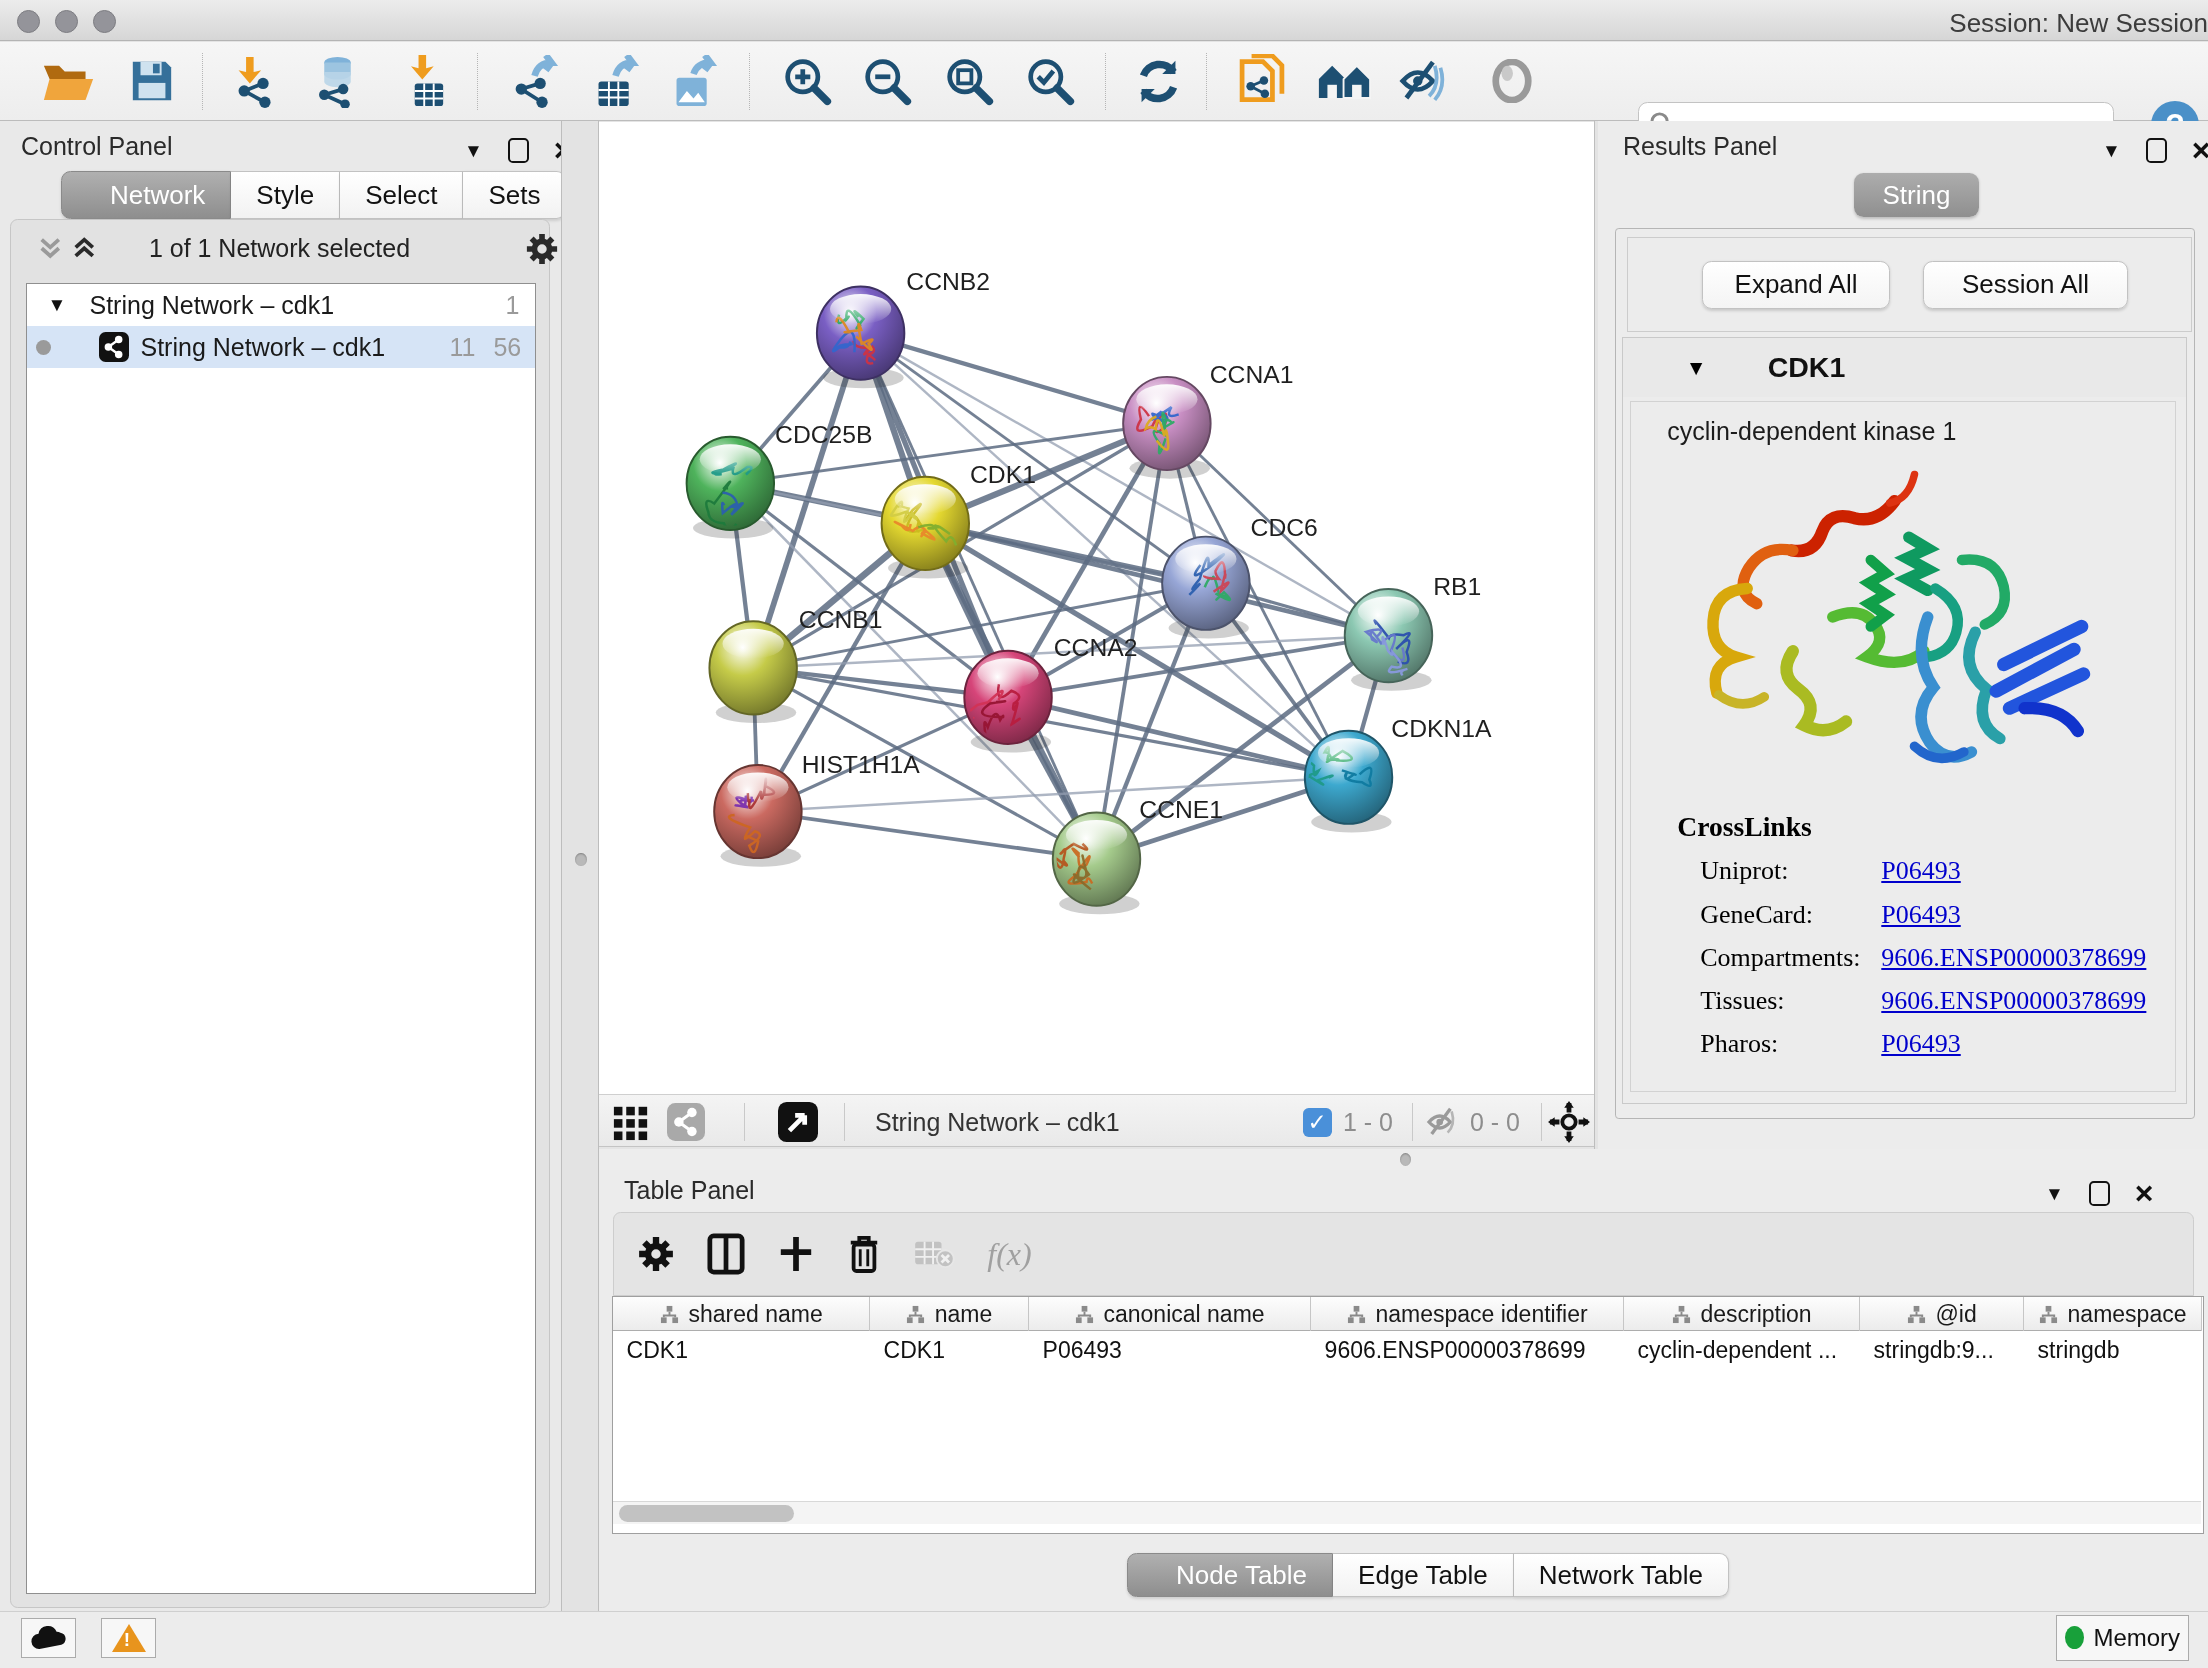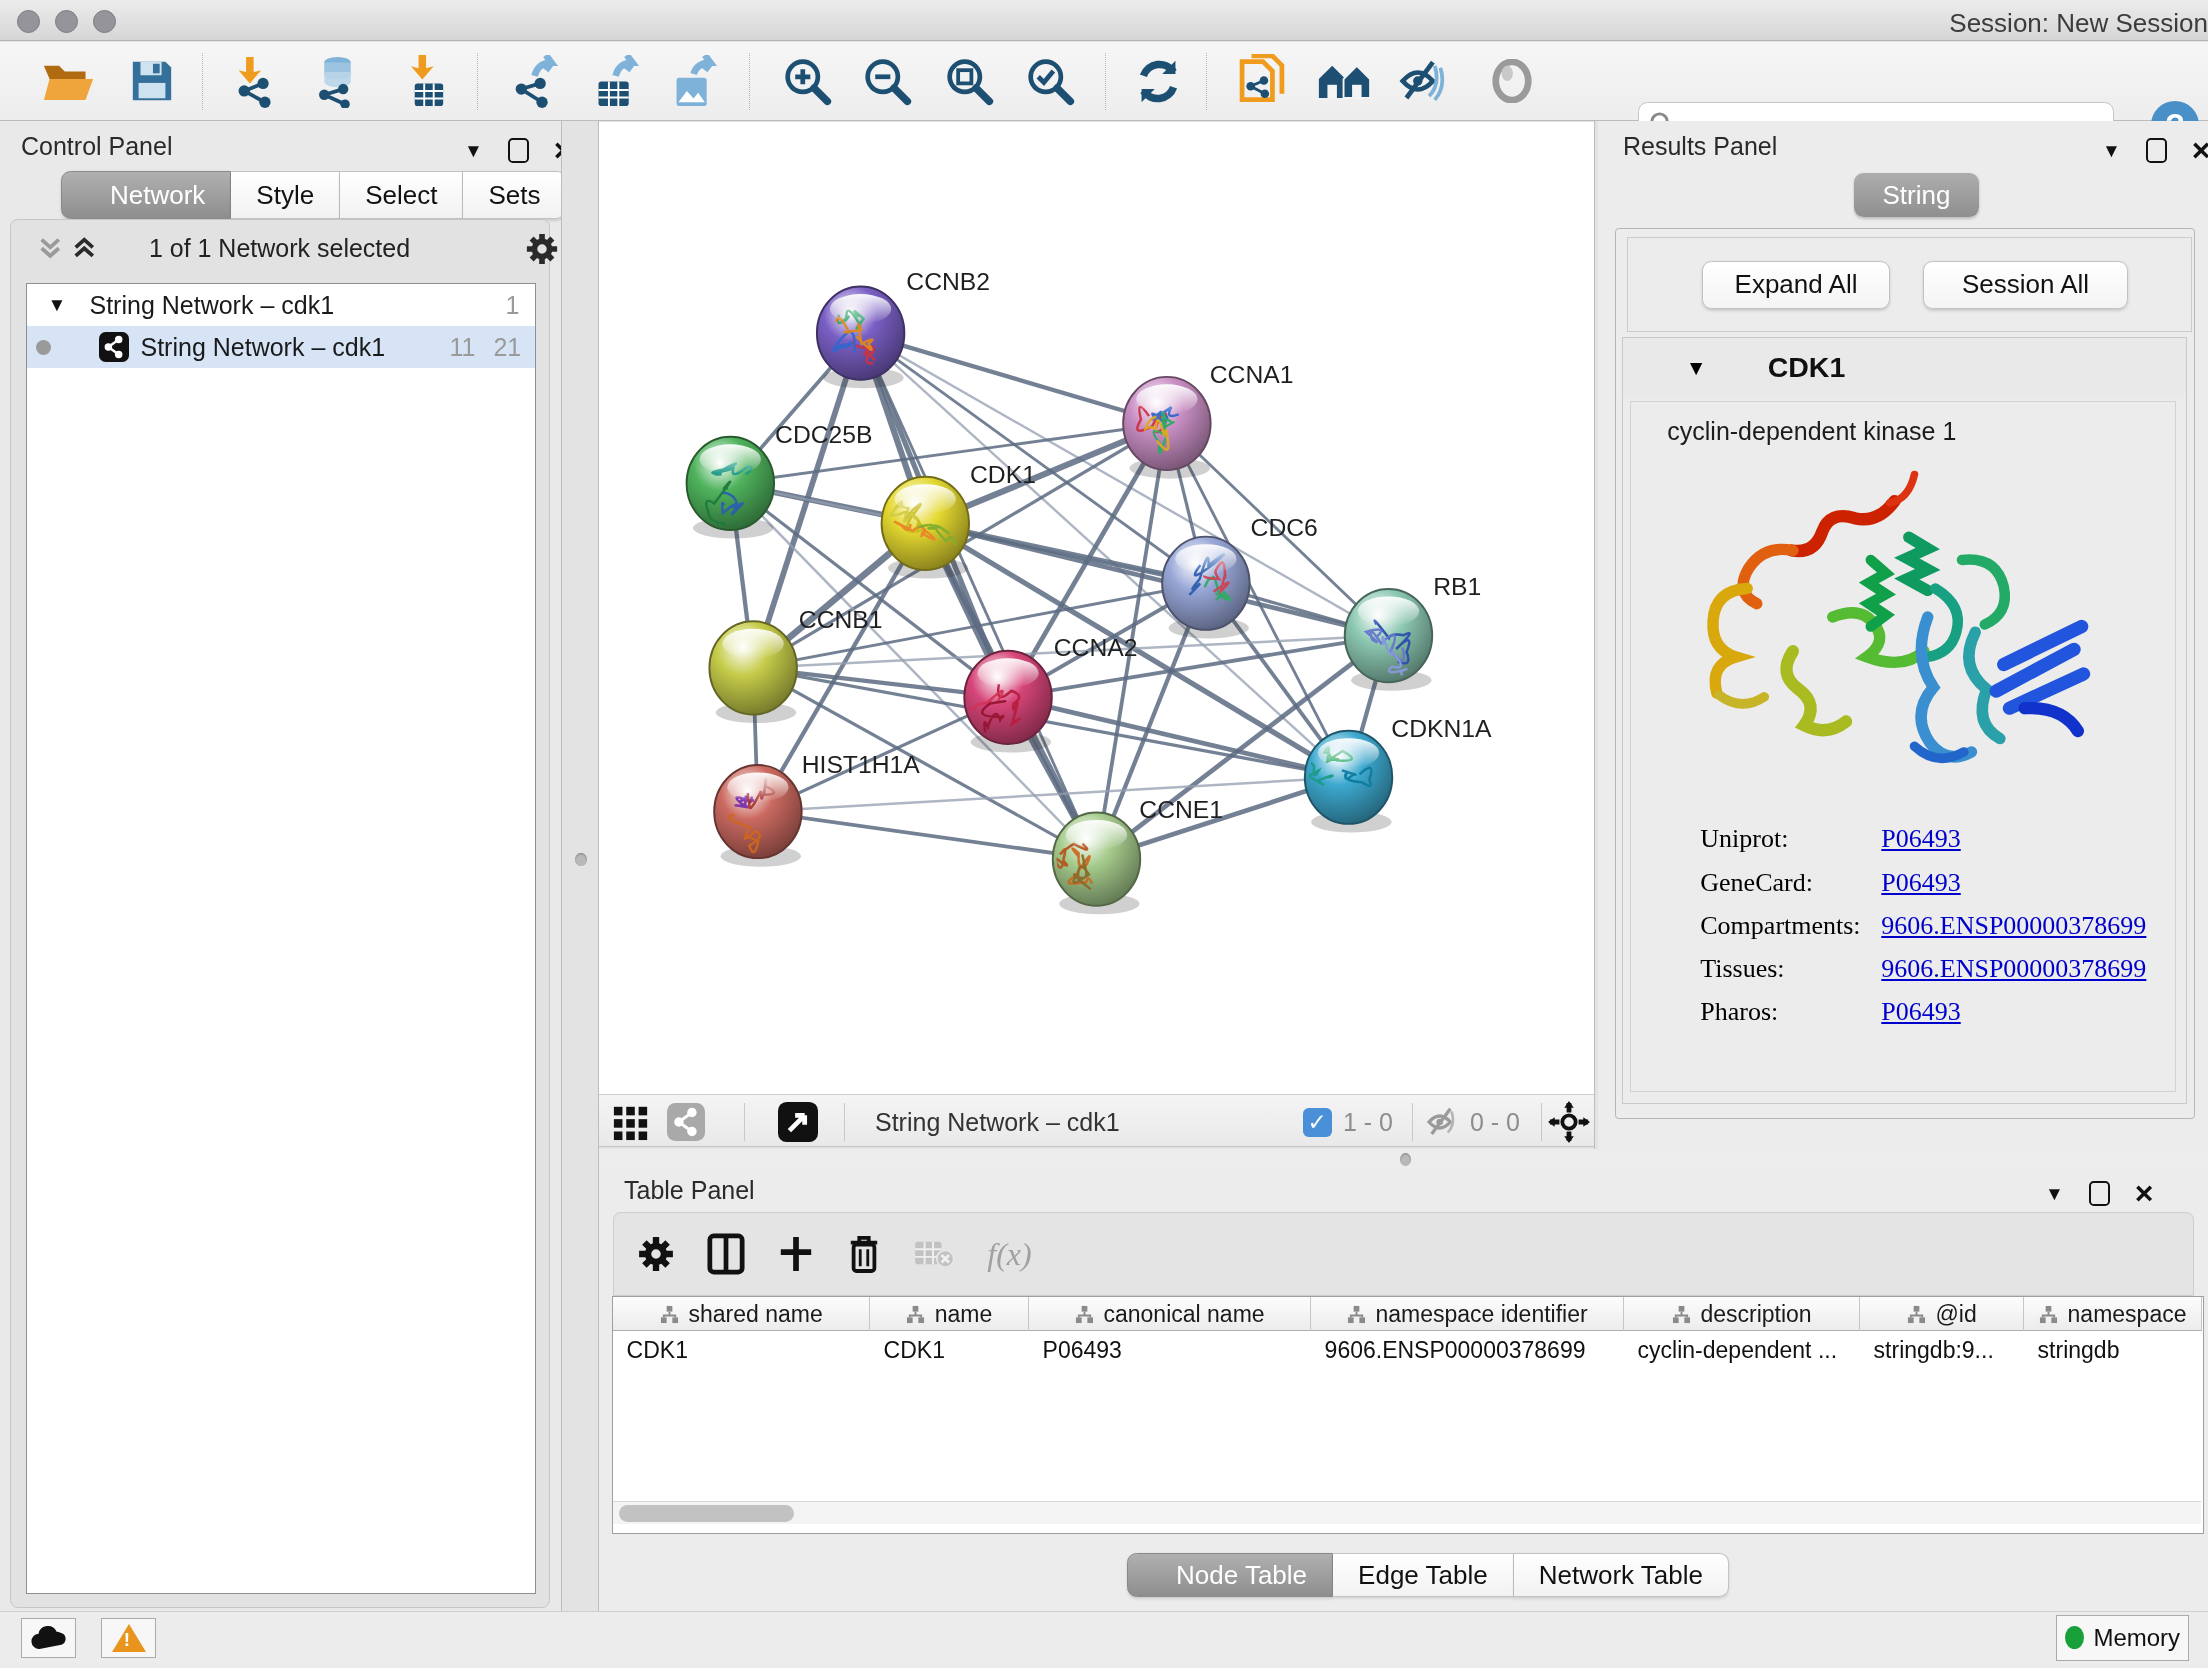--- a/index.html
+++ b/index.html
@@ -349,21 +349,21 @@
             <rect x="0" y="0" width="32" height="32" rx="7" fill="#111"></rect>
             <g fill="#fff">
                 <circle cx="21" cy="8" r="4"></circle>
                 <circle cx="10" cy="16" r="4"></circle>
                 <circle cx="21" cy="24" r="4"></circle>
             <path d="M10 16 L21 8 M10 16 L21 24" stroke="#fff" stroke-width="2.5"></path>
               </g>
           </svg>
           <span style="position:absolute;left:114px">String Network – cdk1</span>
           <span class="tree-count" style="right:59px">11</span>
-          <span class="tree-count" style="right:13.3px">21</span>
+          <span class="tree-count" style="right:13.3px">56</span>
         </div>
       </div>
     </div>
   </div>
 
   <div class="vdivider" style="left:561px">
     <div class="grip" style="left:13.3px;top:732px"></div>
   </div>
   <div class="vdivider" style="left:1594px;height:1028px">
     <div class="grip" style="left:13.3px;top:506px"></div>
@@ -722,20 +722,21 @@
               <path d="M258 150 q30 18 22 46 q-6 22 -30 26" stroke="#18a082" stroke-width="11"></path>
               <path d="M286 120 q36 -4 44 28 q6 28 -20 40" stroke="#22aa66" stroke-width="11"></path>
               <path d="M300 196 q-18 36 12 60 q-14 36 14 52" stroke="#2aa0a8" stroke-width="12"></path>
               <path d="M250 180 q-16 42 6 74 q-24 28 -4 58 q18 24 44 10" stroke="#3a8fd0" stroke-width="12"></path>
               <path d="M330 230 L412 190 M404 214 L322 258 M336 276 L414 240" stroke="#2255dd" stroke-width="14"></path>
               <path d="M352 276 q40 -2 56 24" stroke="#1133cc" stroke-width="13"></path>
               <path d="M236 316 q24 22 52 6" stroke="#2266cc" stroke-width="10"></path>
             </g>
           </svg>
           <div class="crosslinks">
+            <div class="cl-title">CrossLinks</div>
             <div id="cl-rows">
                 <div class="cl-row">
                   <span class="cl-label">Uniprot:</span>
                   <a class="cl-link" href="#">P06493</a>
                 </div>
                 <div class="cl-row">
                   <span class="cl-label">GeneCard:</span>
                   <a class="cl-link" href="#">P06493</a>
                 </div>
                 <div class="cl-row">

